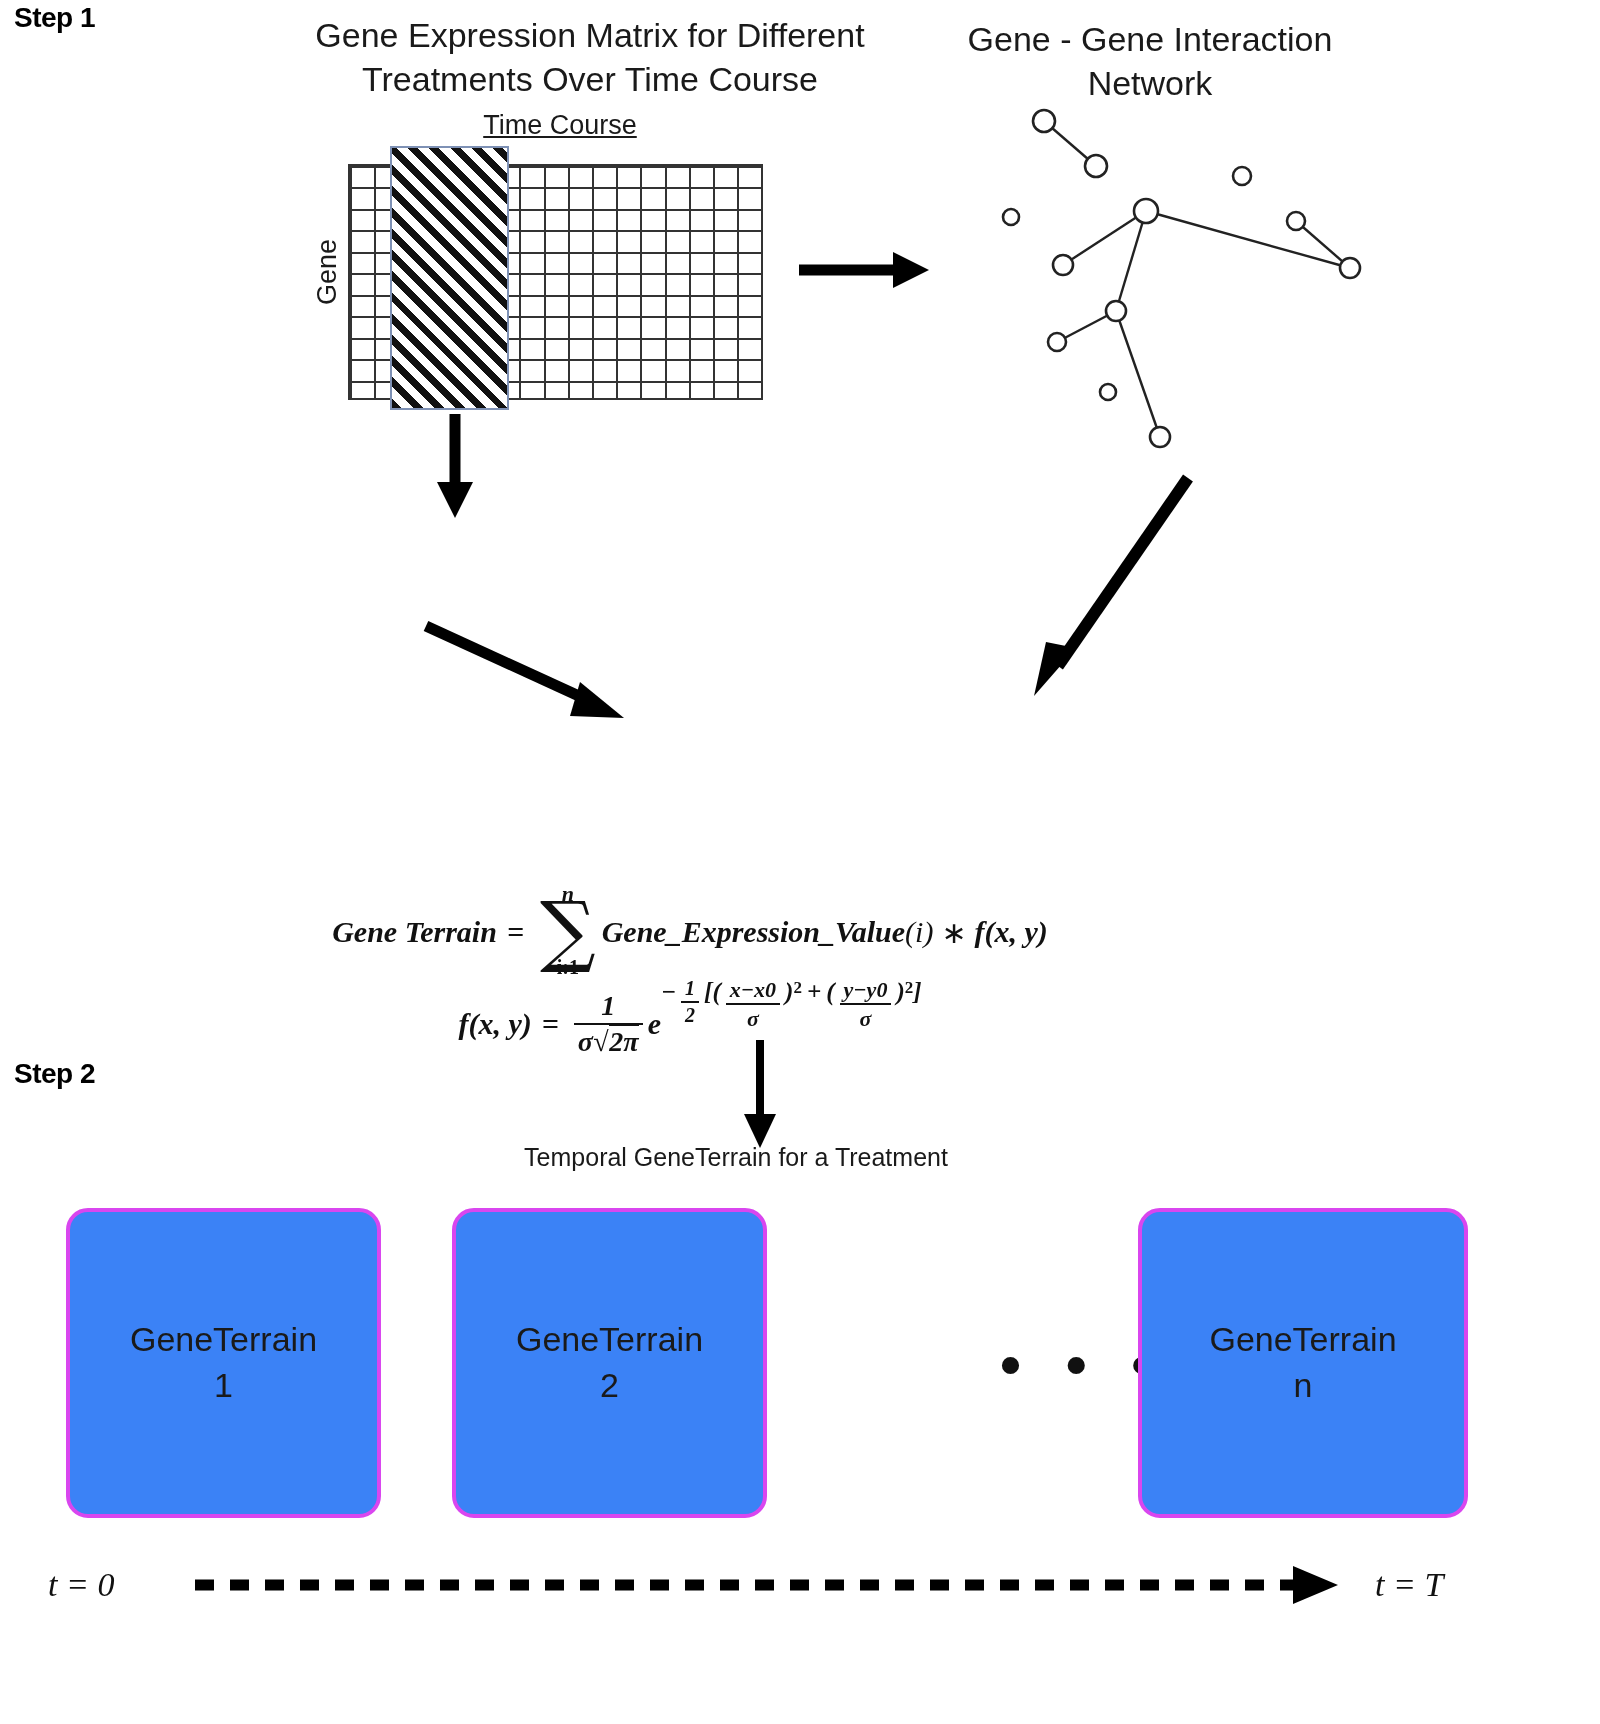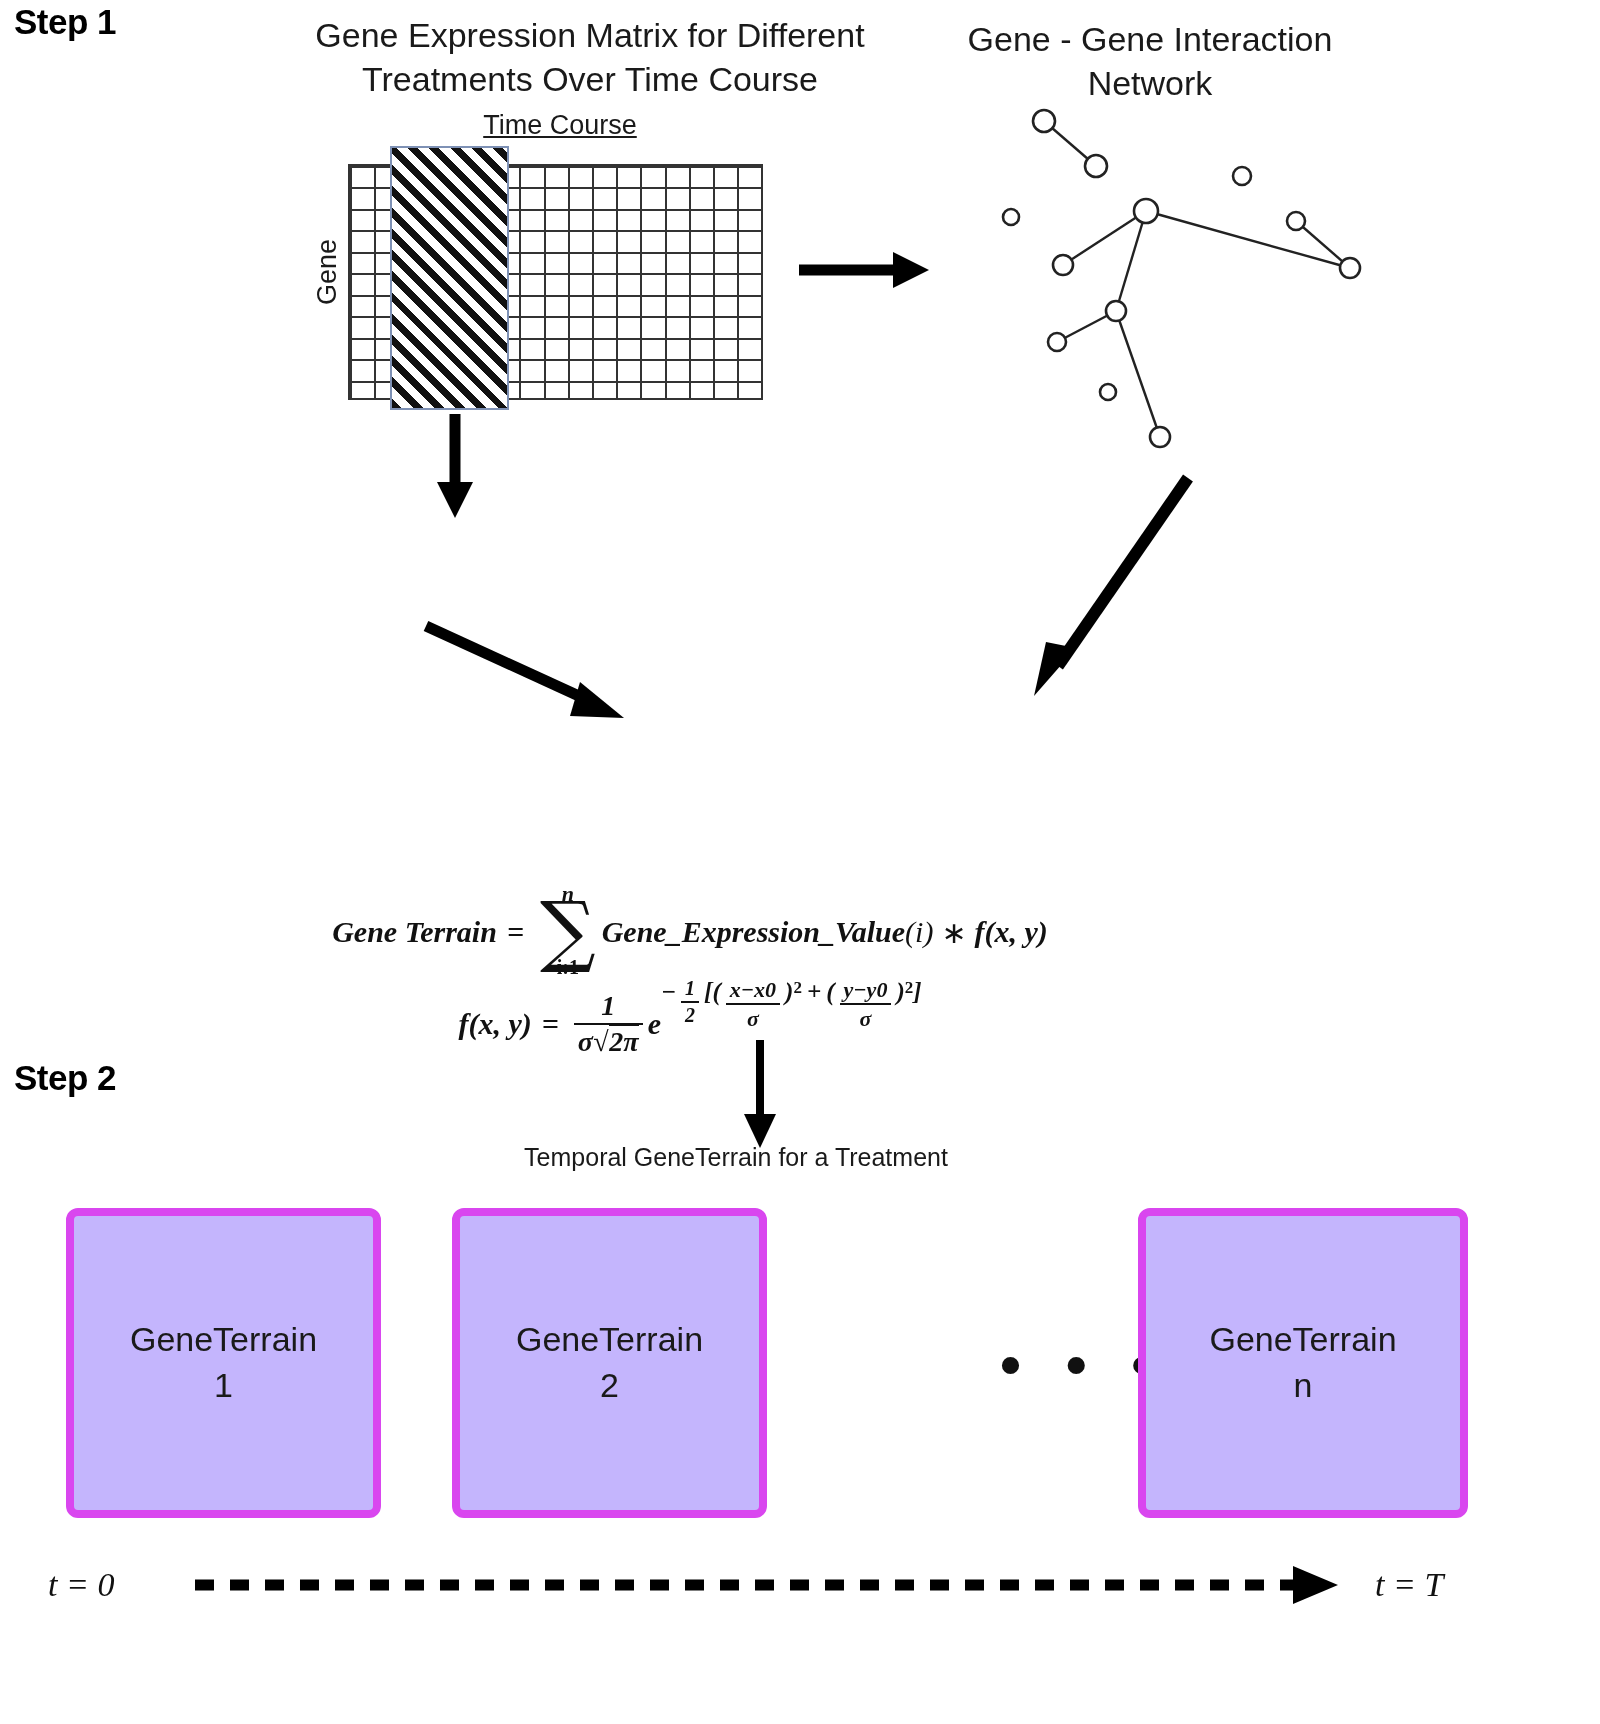--- a/index.html
+++ b/index.html
@@ -16,21 +16,21 @@
     width: 1600px;
     height: 1724px;
     overflow: hidden;
     background: #ffffff;
   }
   .abs { position: absolute; }
 
   
   .step-label {
     font-weight: bold;
-    font-size: 35px;
+    font-size: 28px;
     letter-spacing: -0.5px;
     color: #000;
     white-space: nowrap;
   }
 
   
   .panel-title {
     font-size: 34px;
     line-height: 1.28;
     text-align: center;
@@ -90,23 +90,23 @@
     background-color: #ffffff;
     background-image: repeating-linear-gradient(
       45deg, #111 0 7px, #ffffff 7px 15px
     );
   }
 
   
   .terrain-box {
     position: absolute;
     box-sizing: border-box;
-    border: 8px solid #d946ef;
-    border-radius: 12px;
-    background: #c4b5fd;
+    border: 4px solid #d946ef;
+    border-radius: 22px;
+    background: #3b82f6;
     display: flex;
     align-items: center;
     justify-content: center;
   }
   .terrain-label {
     font-size: 34px;
     line-height: 1.35;
     text-align: center;
     color: #1a1a1a;
     white-space: pre-line;

